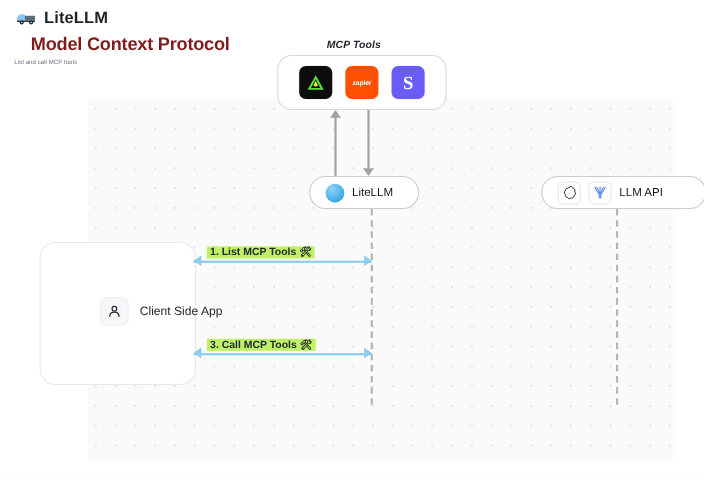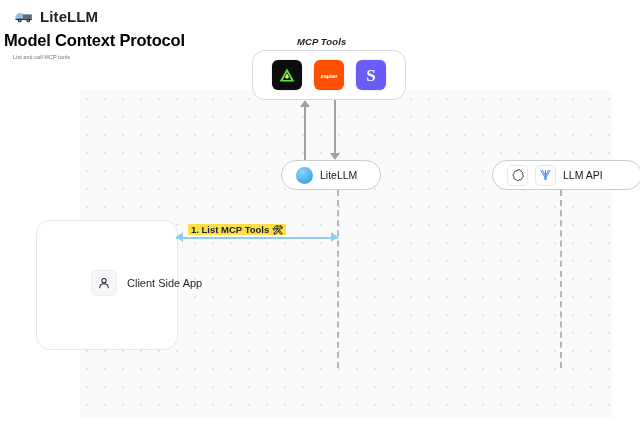--- a/index.html
+++ b/index.html
@@ -15,22 +15,22 @@
   #app-root{position:absolute;inset:0;text-align:center;}
   .brand-row{
     position:absolute;left:14px;top:8px;
     display:flex;align-items:center;gap:6px;
   }
   .brand-logo{width:20px;height:15px;display:block;}
   .brand-name{
     font-size:15px;font-weight:600;color:#1f2328;letter-spacing:.1px;
   }
   .page-title{
-    position:absolute;left:4px;top:31px;
-    font-size:16.5px;font-weight:700;color:#000000;letter-spacing:-.2px;
+    position:absolute;left:28px;top:31px;
+    font-size:16.5px;font-weight:700;color:#7f1d1d;letter-spacing:-.2px;
   }
   .page-subtitle{
     position:absolute;left:13px;top:54px;
     font-size:5.5px;color:#6a7280;letter-spacing:.05px;
   }
 
   
   .canvas{
     position:absolute;left:0;top:68px;width:640px;height:368px;
     background-color:#fafafa;
@@ -128,21 +128,21 @@
   .msg-line.blue{background:#8ecdf0;}
   .msg-line.gray{background:#4b4f55;height:1.4px;}
   .arrow-head{position:absolute;top:2px;width:0;height:0;}
   .ah-left.blue{border-top:5px solid transparent;border-bottom:5px solid transparent;border-right:7px solid #8ecdf0;left:0;}
   .ah-right.blue{border-top:5px solid transparent;border-bottom:5px solid transparent;border-left:7px solid #8ecdf0;right:0;}
   .ah-left.gray{border-top:5px solid transparent;border-bottom:5px solid transparent;border-right:8px solid #33363b;left:0;}
   .ah-right.gray{border-top:5px solid transparent;border-bottom:5px solid transparent;border-left:8px solid #33363b;right:0;}
   .msg-label{
     position:absolute;bottom:11px;left:12px;white-space:nowrap;
     font-size:9.5px;font-weight:600;color:#22262c;
-    background:#fde047;padding:0 3px;margin-top:20px;
+    background:#bef264;padding:0 3px;margin-top:20px;
   }
   .msg-label.muted{font-weight:400;color:#7b8088;}
   .msg-tool-emoji{font-size:9px;}
 
   #msg-1{left:176px;top:230px;width:162px;}
   #msg-2{left:176px;top:281px;width:385px;}
   #msg-3{left:176px;top:314px;width:162px;}
 
   
   #v-arrow-up{position:absolute;left:299px;top:100px;width:12px;height:60px;}
@@ -256,14 +256,20 @@
   </div>
 
   <div class="msg" id="msg-1">
     <div class="msg-line blue"></div>
     <div class="arrow-head ah-left blue"></div>
     <div class="arrow-head ah-right blue"></div>
     <div class="msg-label"><span>1. List MCP Tools</span> <span class="msg-tool-emoji">🛠</span></div>
   </div>
 
 
+  <div class="msg" id="msg-3">
+    <div class="msg-line blue"></div>
+    <div class="arrow-head ah-left blue"></div>
+    <div class="arrow-head ah-right blue"></div>
+    <div class="msg-label"><span>3. Call MCP Tools</span> <span class="msg-tool-emoji">🛠</span></div>
+  </div>
 
 </div>
 
 </body></html>

